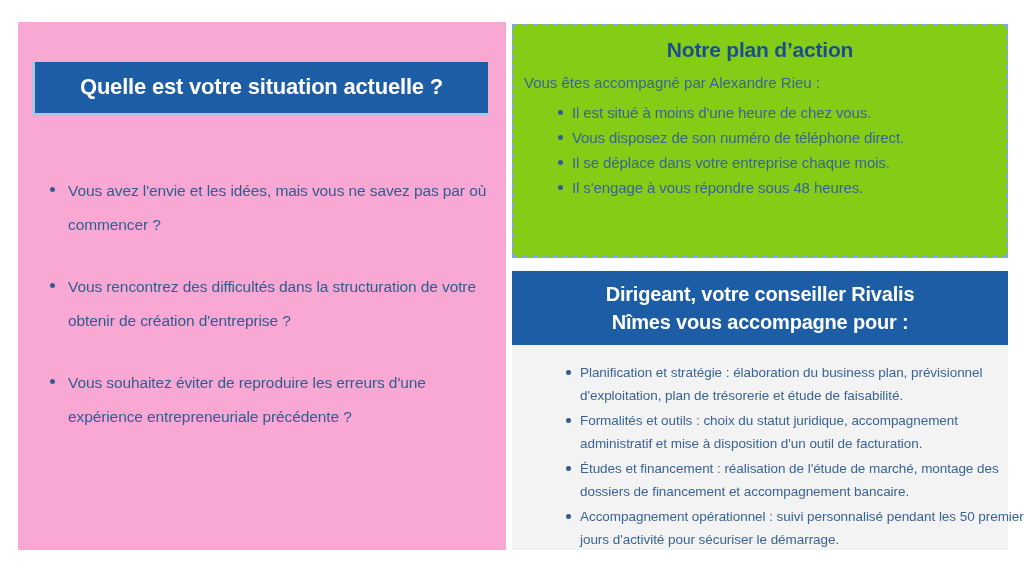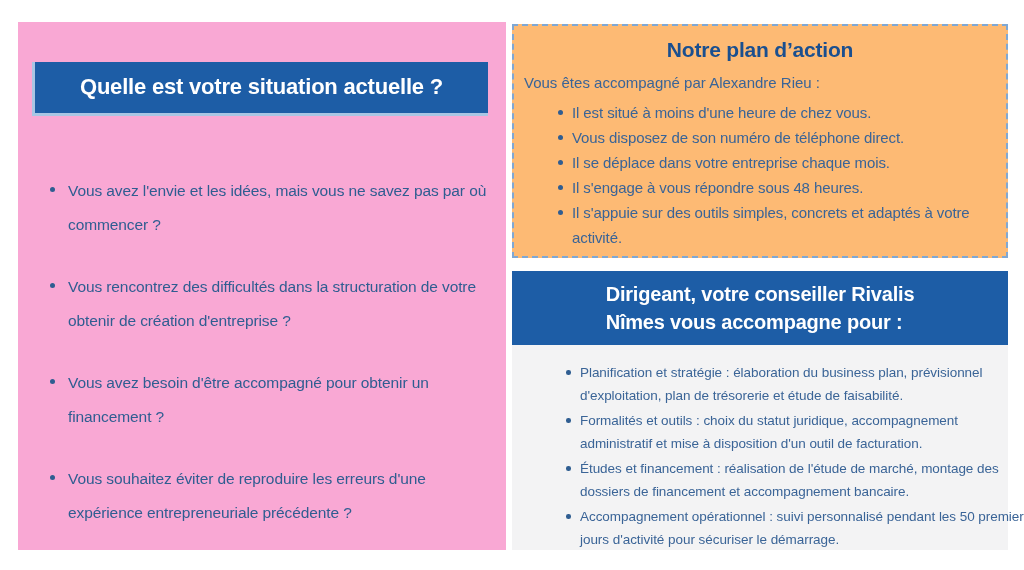--- a/index.html
+++ b/index.html
@@ -84,21 +84,21 @@
     background: #2f5d91;
   }
 
   
   .right-top {
     position: absolute;
     left: 512px;
     top: 24px;
     width: 496px;
     height: 234px;
-    background: #fdba74;
+    background: #84cc16;
     border: 2px dashed #7fa8d4;
     box-sizing: border-box;
   }
   .right-top-title {
     margin: 12px 0 0 0;
     text-align: center;
     color: #1a4f8f;
     font-size: 21px;
     font-weight: bold;
     letter-spacing: -0.2px;
@@ -151,20 +151,21 @@
     height: 74px;
     background: #1d5da6;
     display: flex;
     align-items: center;
     justify-content: center;
   }
   .right-bottom-header-text {
     color: #ffffff;
     font-size: 20px;
     font-weight: bold;
+    text-align: center;
     line-height: 28px;
     letter-spacing: -0.2px;
   }
   .right-bottom-list {
     position: absolute;
     left: 36px;
     top: 86px;
     width: 466px;
     margin: 4px;
     padding: 0 0 0 14px;
@@ -195,34 +196,32 @@
 
 <div class="slide">
 
   <div class="left-panel">
     <div class="left-header">
       <span class="left-header-text">Quelle est votre situation actuelle ?</span>
     </div>
     <ul class="left-list">
       <li>Vous avez l'envie et les idées, mais vous ne savez pas par où commencer ?</li>
       <li>Vous rencontrez des difficultés dans la structuration de votre obtenir de création d'entreprise ?</li>
-      <li>Vous avez besoin d'être accompagné pour obtenir un financement ?</li>
       <li>Vous souhaitez éviter de reproduire les erreurs d'une expérience entrepreneuriale précédente ?</li>
     </ul>
   </div>
 
   <div class="right-top">
     <div class="right-top-title">Notre plan d’action</div>
     <div class="right-top-intro">Vous êtes accompagné par Alexandre Rieu :</div>
     <ul class="right-top-list">
       <li>Il est situé à moins d'une heure de chez vous.</li>
       <li>Vous disposez de son numéro de téléphone direct.</li>
       <li>Il se déplace dans votre entreprise chaque mois.</li>
       <li>Il s'engage à vous répondre sous 48 heures.</li>
-      <li>Il s'appuie sur des outils simples, concrets et adaptés à votre activité.</li>
     </ul>
   </div>
 
   <div class="right-bottom">
     <div class="right-bottom-header">
       <span class="right-bottom-header-text">
         <span>Dirigeant, votre conseiller Rivalis</span><br>
         <span>Nîmes vous accompagne pour :</span>
       </span>
     </div>

